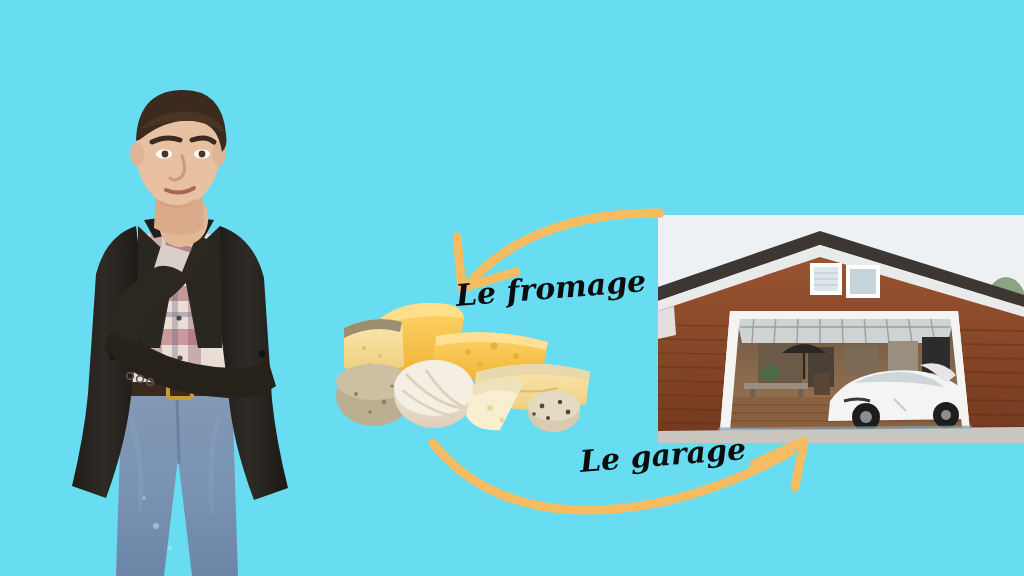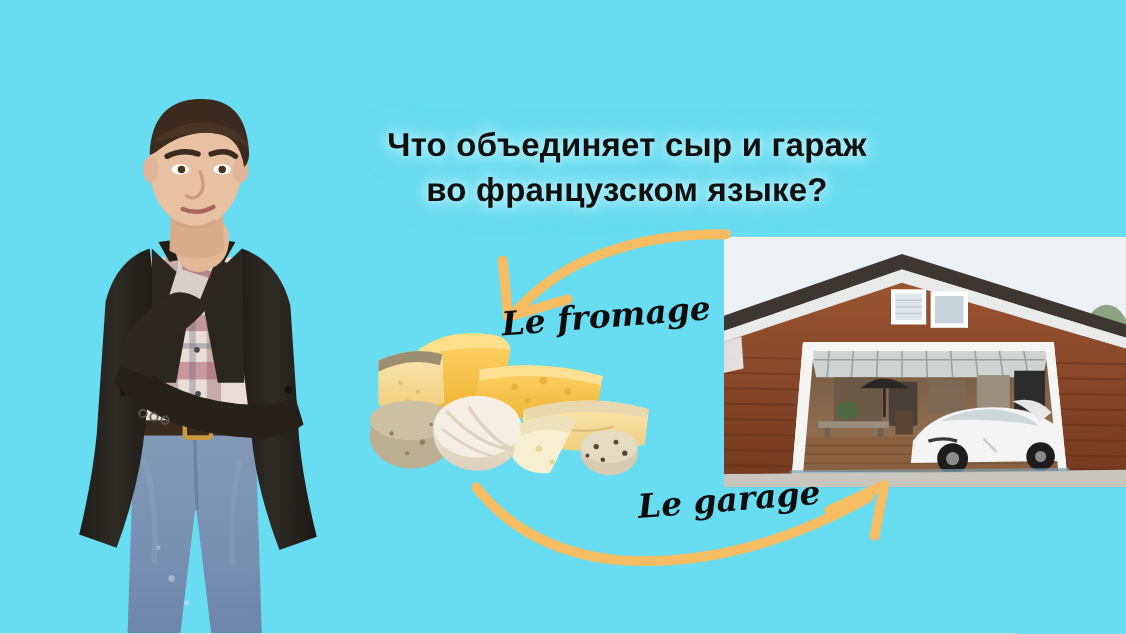--- a/index.html
+++ b/index.html
@@ -431,19 +431,17 @@
 
         <path d="M660 213 Q586 212 530 238 Q496 254 470 282"></path>
         <path d="M457 237 L462 288 L516 272"></path>
 
         <path d="M433 443 Q478 500 560 509 Q672 518 790 452"></path>
         <path d="M754 464 L804 441 L795 487"></path>
       </g>
     </svg>
   </div>
 
-  <div class="title">Что объединяет сыр и гараж
-во французском языке?</div>
 
   <div class="script-label label-fromage">Le fromage</div>
   <div class="script-label label-garage">Le garage</div>
 
 </div>
 
 </body></html>

